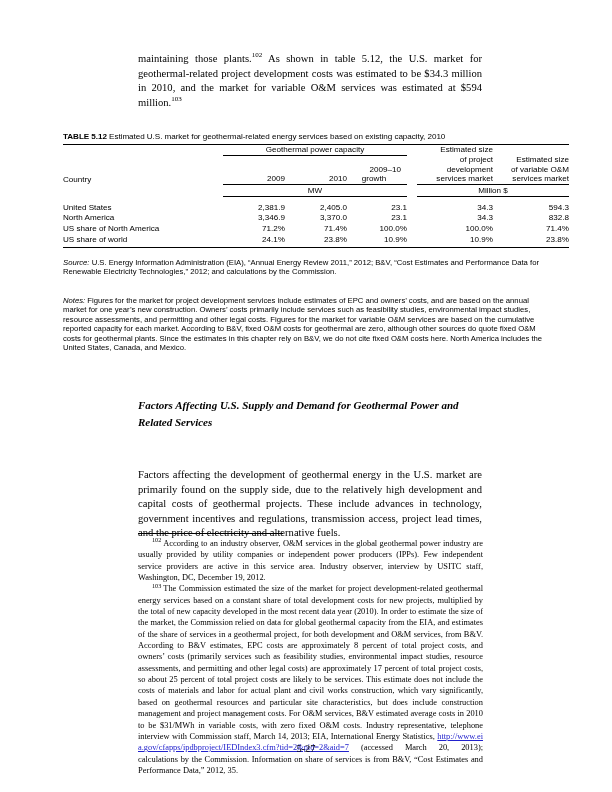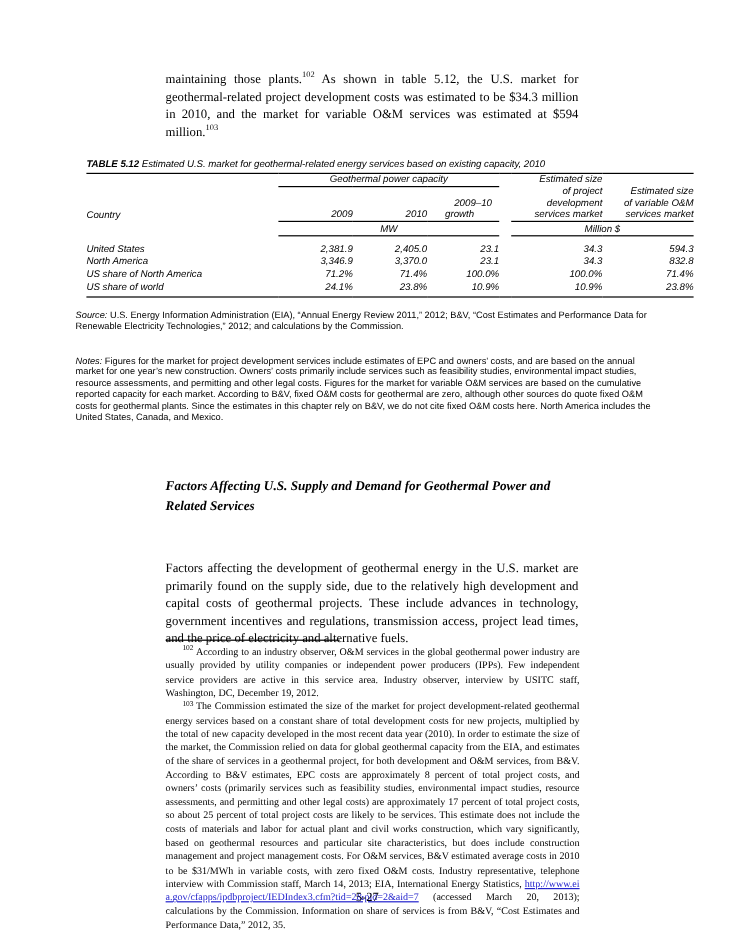--- a/index.html
+++ b/index.html
@@ -20,41 +20,40 @@
     position: absolute;
     left: 0; top: 0;
     width: 612px;
     height: 792px;
   }
 
   
   .body-text {
     position: absolute;
     left: 138px;
-    top: 60px;
+    top: 52px;
     width: 344px;
     font-size: 10.6px;
     line-height: 14.6px;
     text-align: justify;
     text-justify: inter-word;
   }
   sup.fn {
     font-size: 7px;
     vertical-align: super;
     line-height: 0;
   }
 
   
   .table-wrap {
     position: absolute;
-    left: 72px;
+    left: 63px;
     top: 131px;
     width: 486px;
     font-family: "Liberation Sans", sans-serif;
-    font-style: italic;
   }
   .tbl-caption {
     font-size: 8.1px;
     line-height: 11px;
     padding-bottom: 1.5px;
     letter-spacing: -0.05px;
   }
   .tbl-caption .lbl { font-weight: bold; }
 
   table.data {

